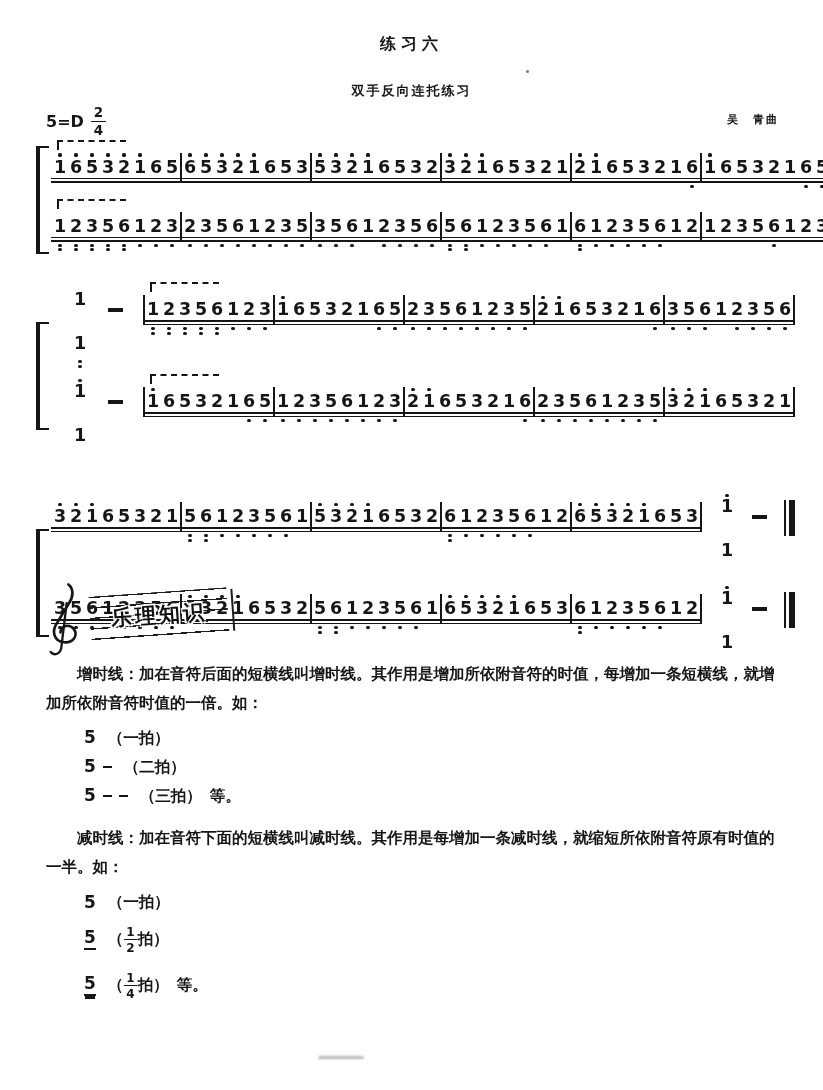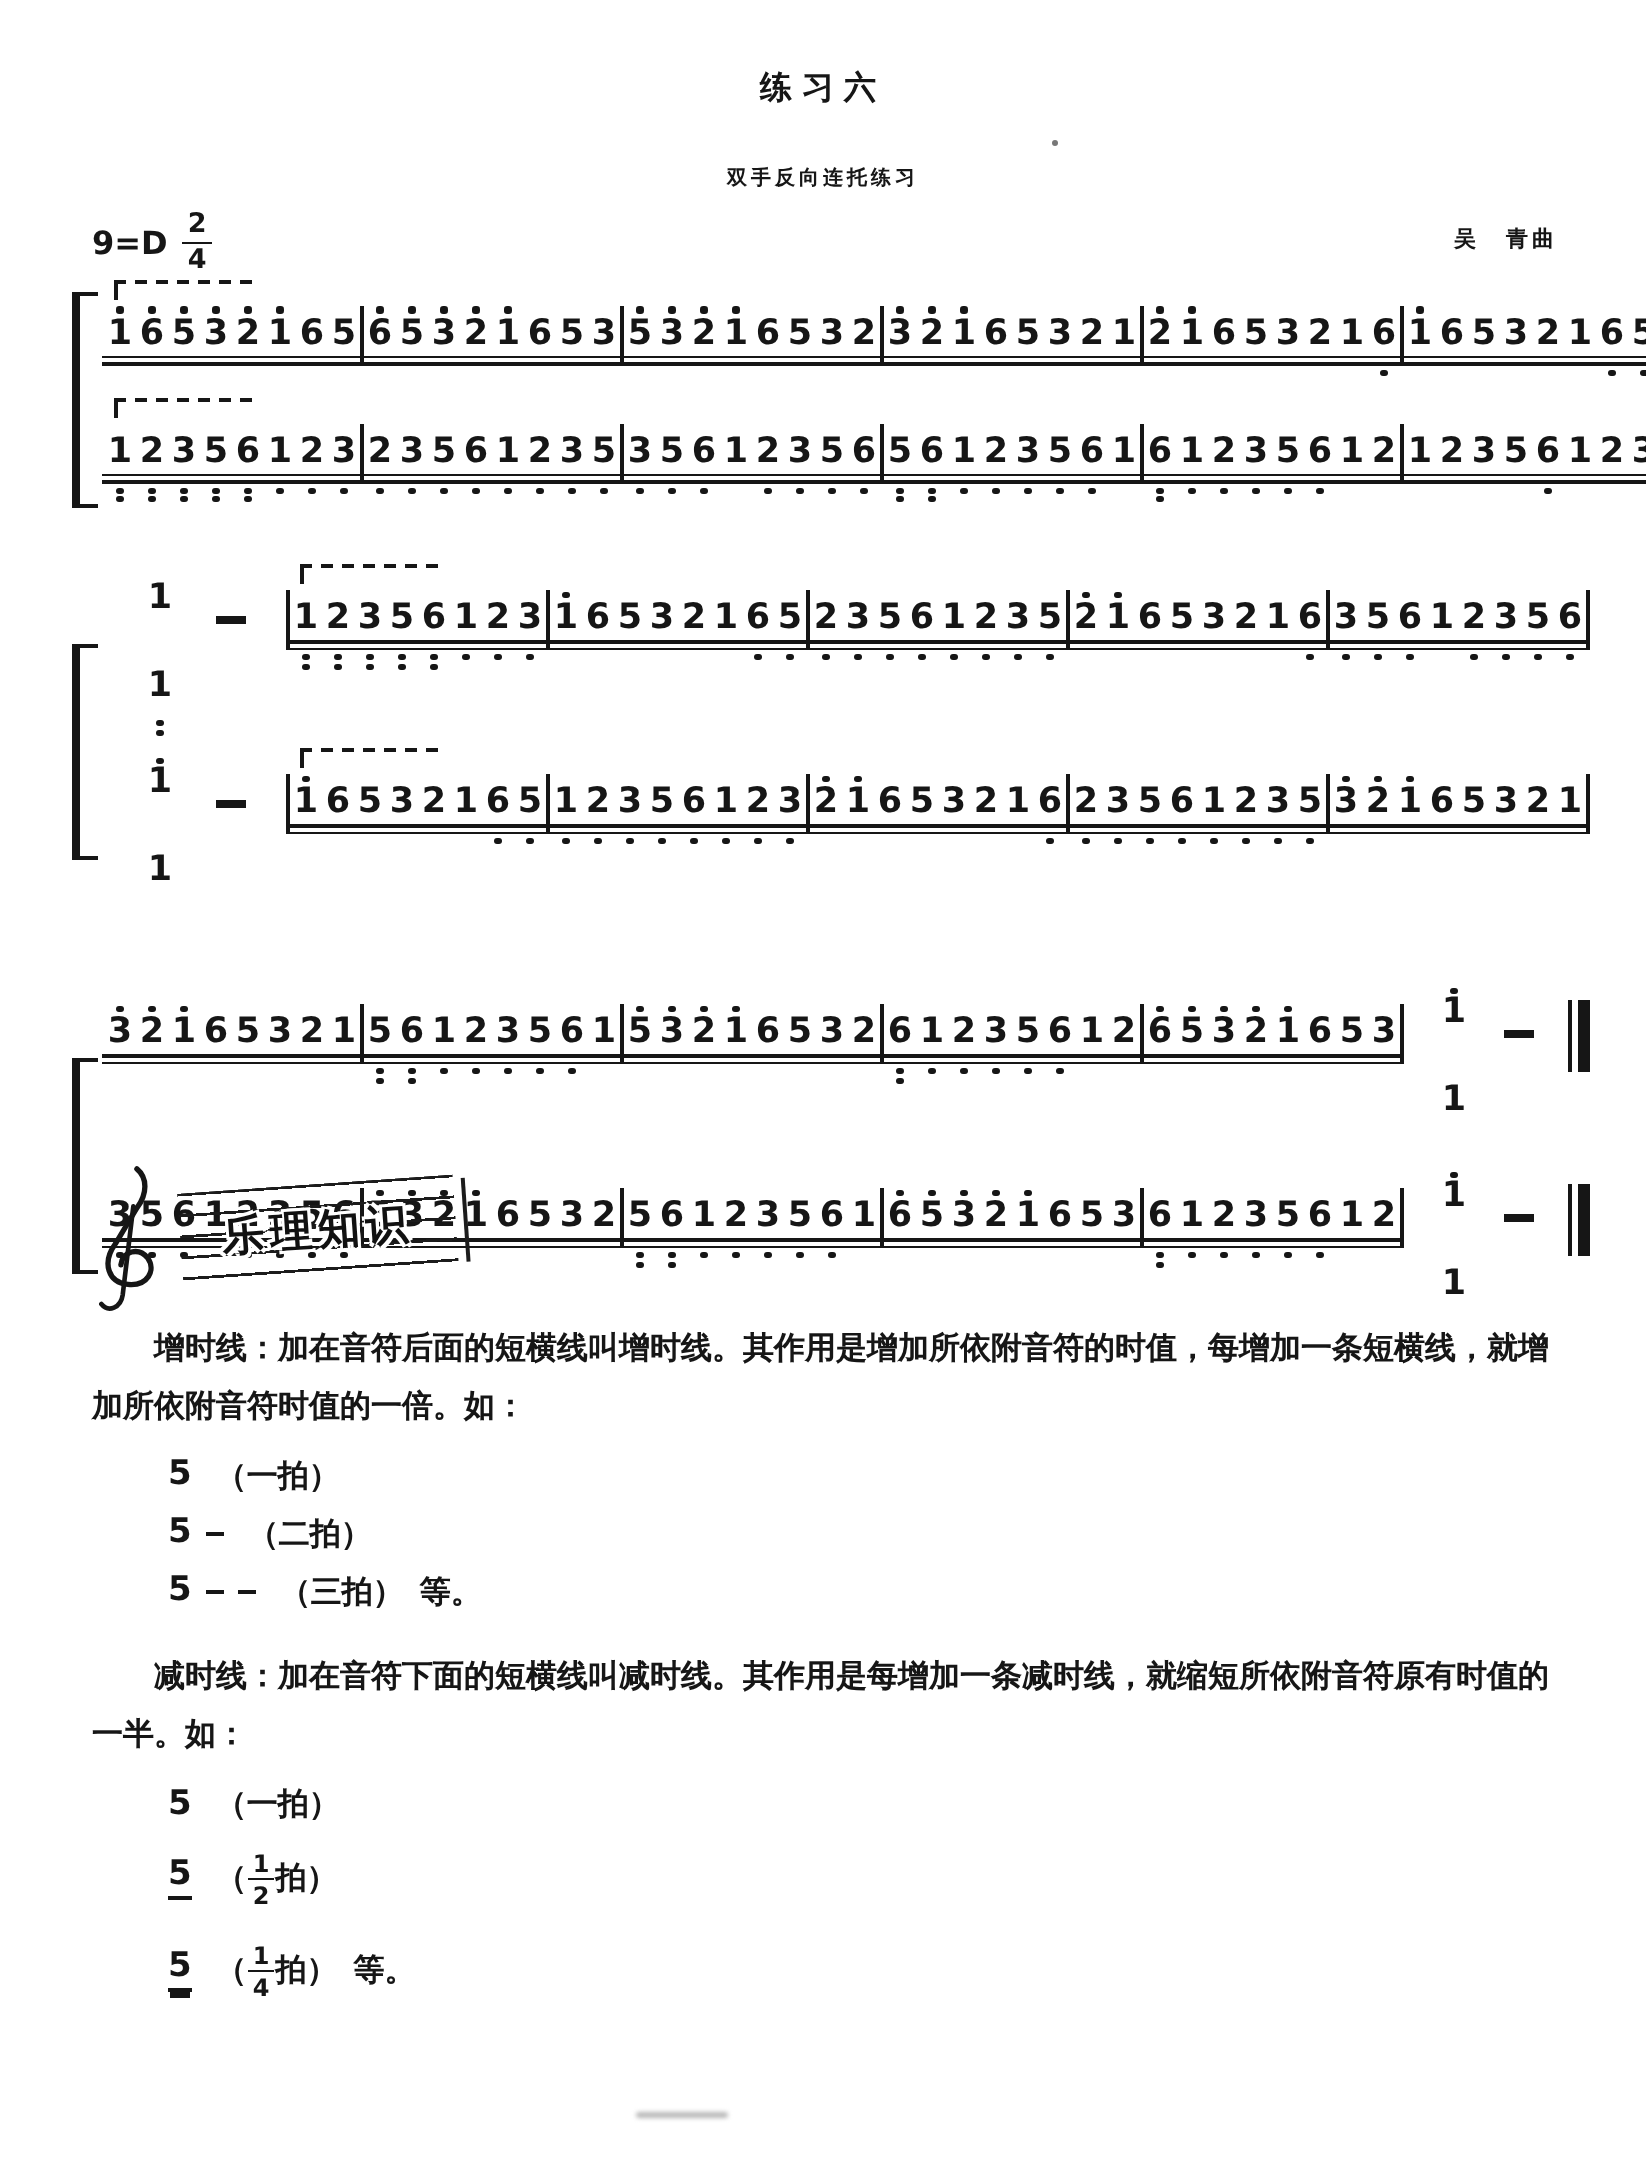--- a/index.html
+++ b/index.html
@@ -4,21 +4,21 @@
 <style>
   html,body{margin:0;padding:0;}
   body{
     width:823px;height:1090px;position:relative;background:#ffffff;
     font-family:"DejaVu Sans","Liberation Sans",sans-serif;color:#161616;overflow:hidden;
   }
   
   .title{position:absolute;top:34px;left:0;right:0;text-align:center;
     font-size:16px;font-weight:bold;letter-spacing:5px;font-family:"DejaVu Sans",sans-serif;}
   .subtitle{position:absolute;top:82px;left:0;right:0;text-align:center;
-    font-size:10px;font-weight:bold;letter-spacing:2px;}
+    font-size:13px;font-weight:bold;letter-spacing:2px;}
   .keyrow{position:absolute;top:106px;left:46px;right:44px;display:flex;
     justify-content:space-between;align-items:flex-start;}
   .keysig{font-size:16px;font-weight:bold;display:flex;align-items:center;}
   .meter{display:inline-flex;flex-direction:column;align-items:center;margin-left:7px;
     font-size:13.5px;font-weight:bold;line-height:1;}
   .meter .mn{border-bottom:1.6px solid #161616;padding:0 3px 1.5px;}
   .meter .md{padding-top:1.5px;}
   .composer{font-size:11px;font-weight:bold;letter-spacing:2px;margin-top:6px;
     font-family:"DejaVu Serif","Liberation Serif",serif;}
   .speck{position:absolute;background:#777;border-radius:50%;}
@@ -79,21 +79,21 @@
   .smudge{position:absolute;top:1056px;left:318px;width:46px;height:3px;background:#b9b9b9;
     border-radius:2px;filter:blur(1px);}
 </style>
 </head>
 <body>
 
 <div class="title">练习六</div>
 <div class="subtitle">双手反向连托练习</div>
 <div class="keyrow">
   <div class="keysig">
-    <span>9=D</span>
+    <span>5=D</span>
     <span class="meter">
       <span class="mn">2</span>
       <span class="md">4</span>
     </span>
   </div>
   <div class="composer">吴　青曲</div>
 </div>
 <div class="speck" style="top:70px;left:526px;width:3px;height:3px;"></div>
 
 <div class="score" id="score">

